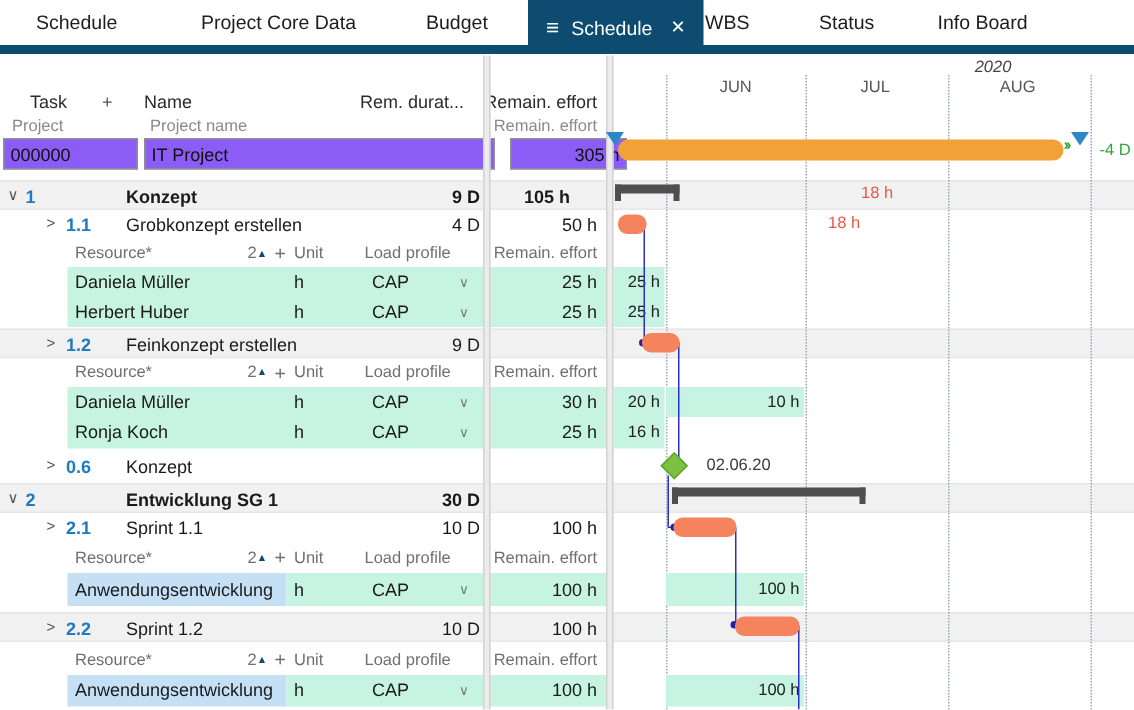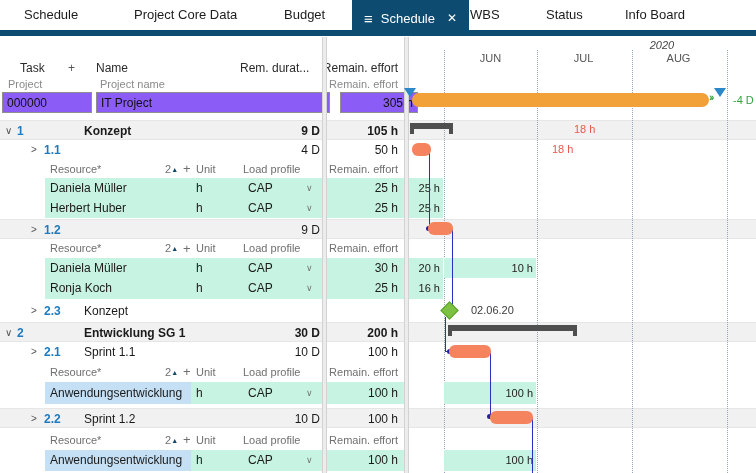--- a/index.html
+++ b/index.html
@@ -91,26 +91,27 @@
 
   <input class="pinput" style="left: 2px; top: 92px; width: 90px;" value="000000">
   <input class="pinput" style="left: 96px; top: 92px; width: 234px;" value="IT Project">
   <input class="pinput right" style="left: 328px; top: 92px; width: 78px; margin-left: 12px;" value="305 h">
 
   <div class="row gray" style="top:120px;height:20px">
     <span class="cell exp" style="left:5px;line-height:20px">∨</span>
     <span class="cell tid" style="left:17px;line-height:20px">1</span>
     <span class="cell bold" style="left:84px;line-height:20px">Konzept</span>
     <span class="cell bold ralign" style="left:240px;width:80px;line-height:20px">9 D</span>
-    <span class="cell bold ralign" style="left:318px;width:80px;line-height:20px">105 h</span>
+    <span class="cell bold ralign" style="left:300px;width:80px;line-height:20px">105 h</span>
   </div>
 
   <div class="row" style="top:140px;height:20px">
     <span class="cell exp" style="left:31px;line-height:20px">&gt;</span>
     <span class="cell tid" style="left:44px;line-height:20px">1.1</span>
+    <span class="cell" style="left:84px;line-height:20px">Grobkonzept erstellen</span>
     <span class="cell ralign" style="left:240px;width:80px;line-height:20px">4 D</span>
     <span class="cell ralign" style="left:318px;width:80px;line-height:20px">50 h</span>
   </div>
 
   <div class="row" style="top:160px;height:18px">
     <span class="cell rh" style="left:50px;line-height:18px">Resource*</span>
     <span class="cell rh" style="left:165px;line-height:18px"><span>2</span><span class="sorticon">▲</span></span>
     <span class="cell rh" style="left:183px;line-height:18px;font-size:13px">+</span>
     <span class="cell rh" style="left:196px;line-height:18px">Unit</span>
     <span class="cell rh" style="left:243px;line-height:18px">Load profile</span>
@@ -131,20 +132,21 @@
     <span class="cell" style="left:50px;line-height:20px">Herbert Huber</span>
     <span class="cell" style="left:196px;line-height:20px">h</span>
     <span class="cell" style="left:248px;line-height:20px">CAP</span>
     <span class="cell chev" style="left:306px;line-height:20px">∨</span>
     <span class="cell ralign" style="left:318px;width:80px;line-height:20px">25 h</span>
   </div>
 
   <div class="row gray" style="top:219px;height:20px">
     <span class="cell exp" style="left:31px;line-height:20px">&gt;</span>
     <span class="cell tid" style="left:44px;line-height:20px">1.2</span>
+    <span class="cell" style="left:84px;line-height:20px">Feinkonzept erstellen</span>
     <span class="cell ralign" style="left:240px;width:80px;line-height:20px">9 D</span>
   </div>
 
   <div class="row" style="top:239px;height:19px">
     <span class="cell rh" style="left:50px;line-height:19px">Resource*</span>
     <span class="cell rh" style="left:165px;line-height:19px"><span>2</span><span class="sorticon">▲</span></span>
     <span class="cell rh" style="left:183px;line-height:19px;font-size:13px">+</span>
     <span class="cell rh" style="left:196px;line-height:19px">Unit</span>
     <span class="cell rh" style="left:243px;line-height:19px">Load profile</span>
     <span class="cell rh ralign" style="left:318px;width:80px;line-height:19px">Remain. effort</span>
@@ -163,30 +165,29 @@
     <div class="mintband"></div>
     <span class="cell" style="left:50px;line-height:21px">Ronja Koch</span>
     <span class="cell" style="left:196px;line-height:21px">h</span>
     <span class="cell" style="left:248px;line-height:21px">CAP</span>
     <span class="cell chev" style="left:306px;line-height:21px">∨</span>
     <span class="cell ralign" style="left:318px;width:80px;line-height:21px">25 h</span>
   </div>
 
   <div class="row" style="top:301px;height:20px">
     <span class="cell exp" style="left:31px;line-height:20px">&gt;</span>
-    <span class="cell tid" style="left:44px;line-height:20px">2.3</span>
+    <span class="cell tid" style="left:44px;line-height:20px">0.6</span>
     <span class="cell" style="left:84px;line-height:20px">Konzept</span>
   </div>
 
   <div class="row gray" style="top:322px;height:20px">
     <span class="cell exp" style="left:5px;line-height:20px">∨</span>
     <span class="cell tid" style="left:17px;line-height:20px">2</span>
     <span class="cell bold" style="left:84px;line-height:20px">Entwicklung SG 1</span>
     <span class="cell bold ralign" style="left:240px;width:80px;line-height:20px">30 D</span>
-    <span class="cell bold ralign" style="left:318px;width:80px;line-height:20px">200 h</span>
   </div>
 
   <div class="row" style="top:342px;height:20px">
     <span class="cell exp" style="left:31px;line-height:20px">&gt;</span>
     <span class="cell tid" style="left:44px;line-height:20px">2.1</span>
     <span class="cell" style="left:84px;line-height:20px">Sprint 1.1</span>
     <span class="cell ralign" style="left:240px;width:80px;line-height:20px">10 D</span>
     <span class="cell ralign" style="left:318px;width:80px;line-height:20px">100 h</span>
   </div>
 

